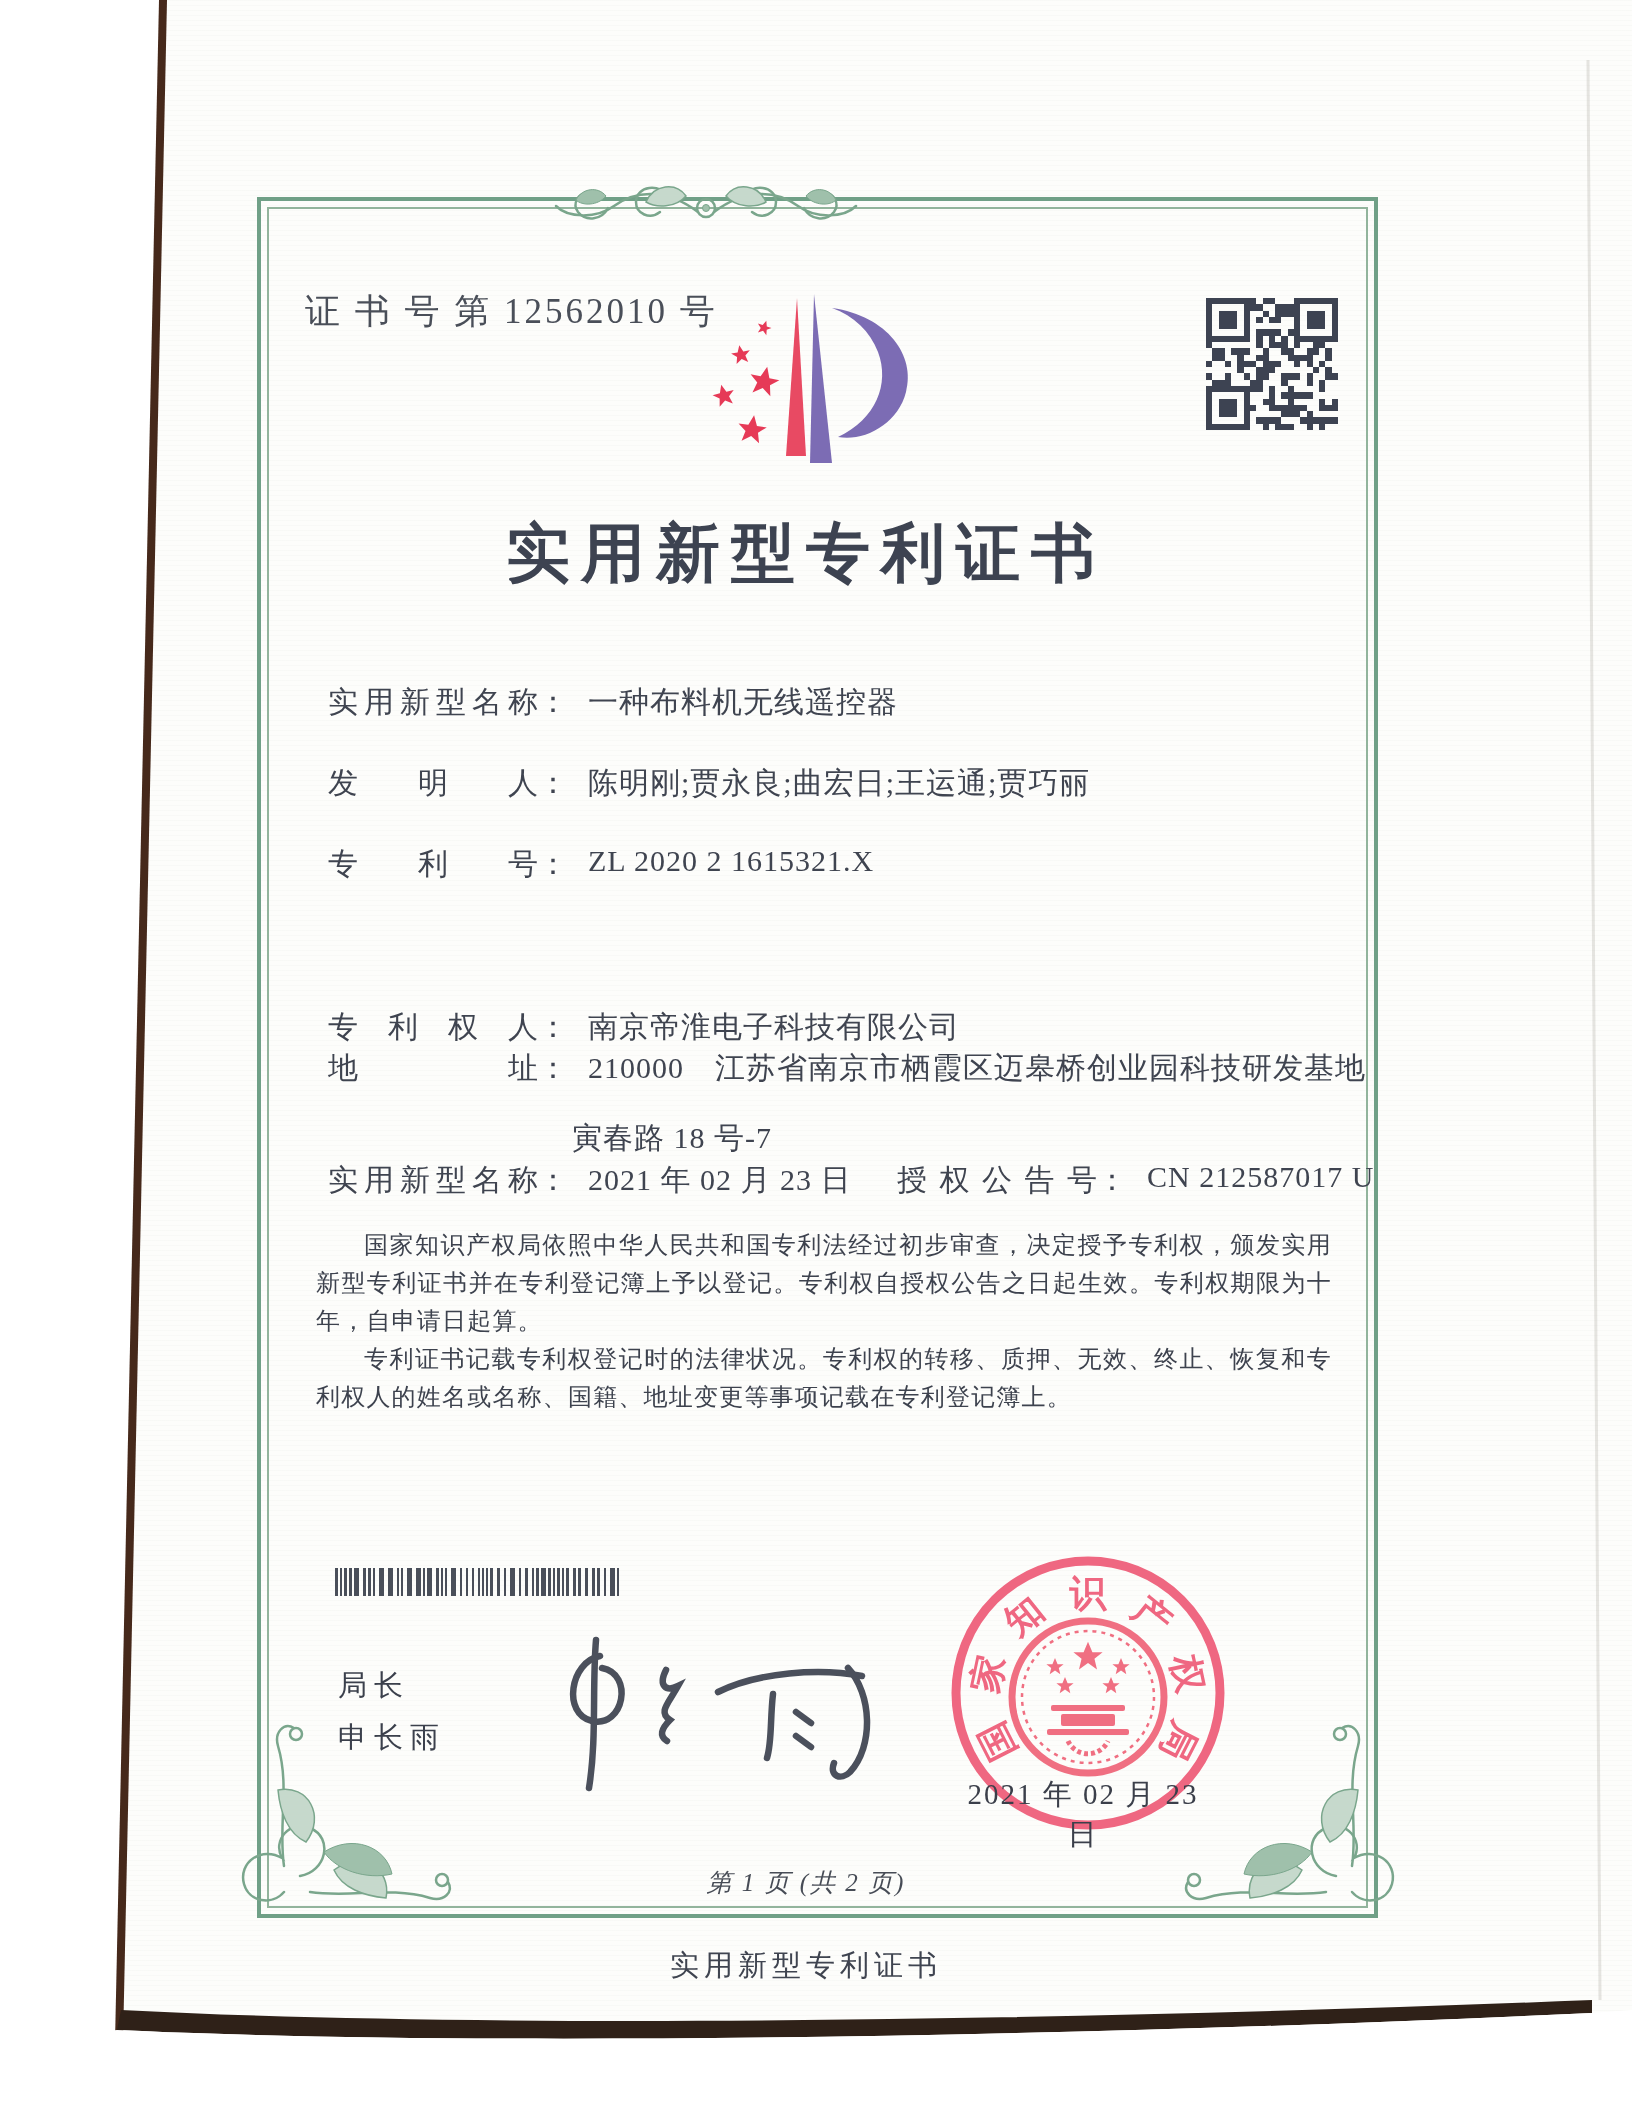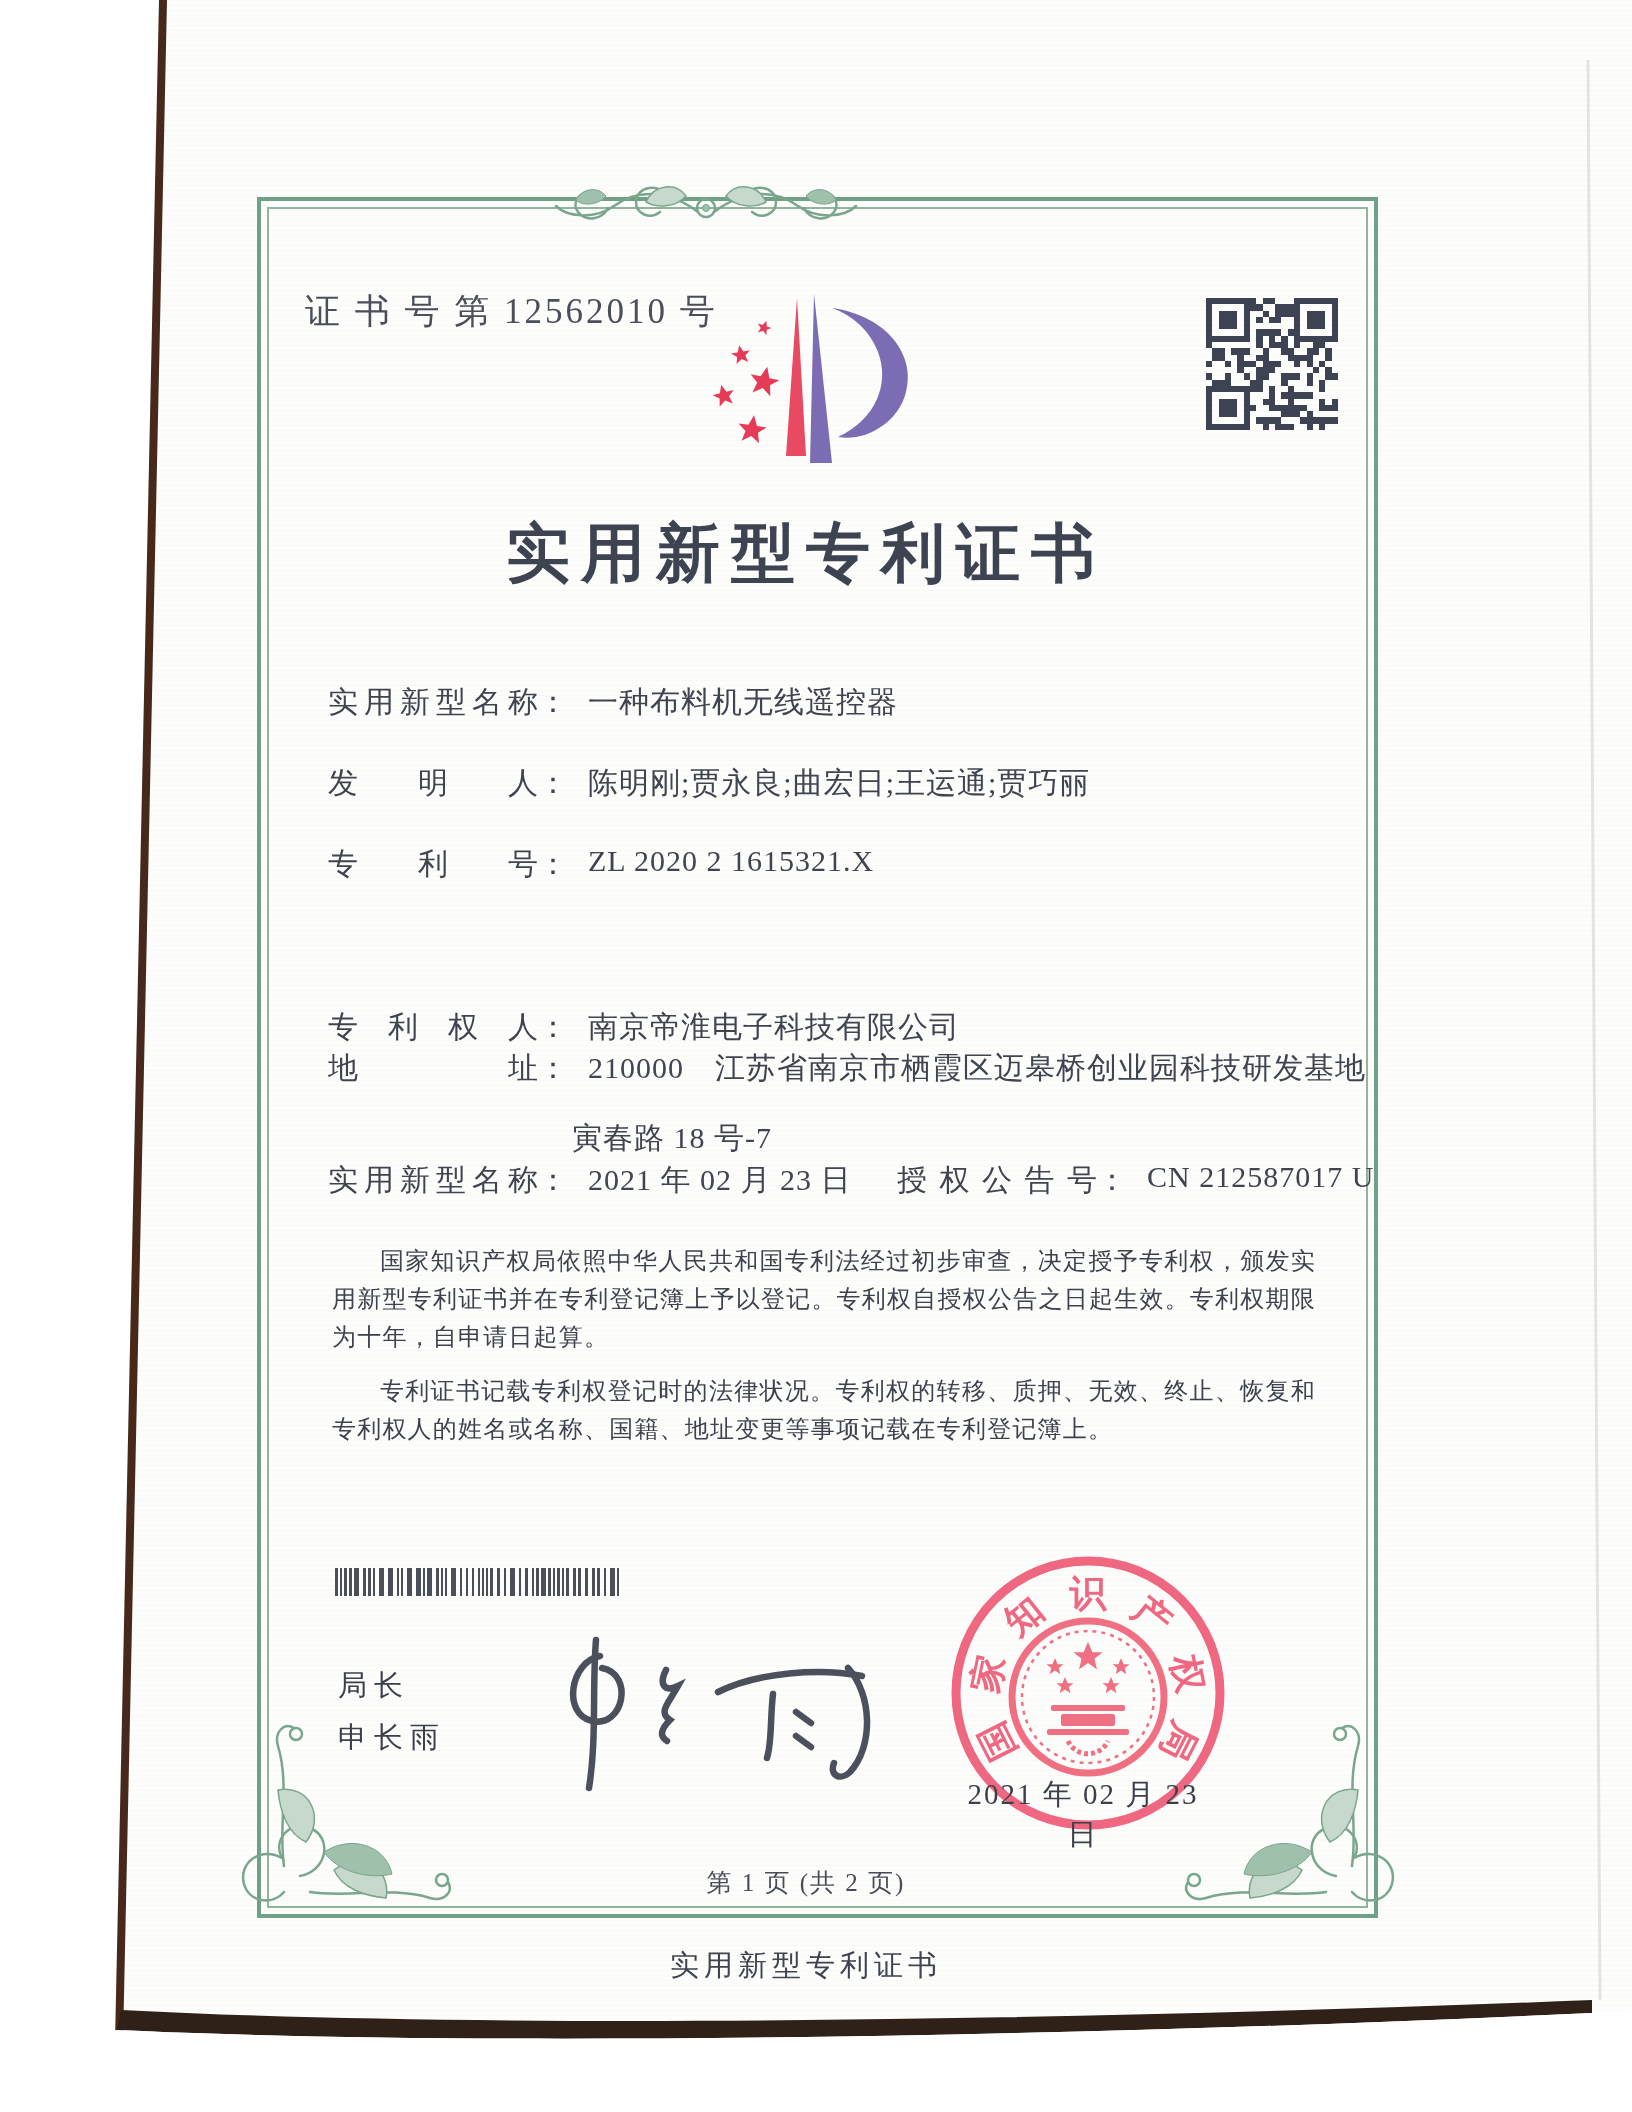--- a/index.html
+++ b/index.html
@@ -31,32 +31,32 @@
   .frow{left:328px;font-size:30px;color:#3f4450;white-space:nowrap;}
   .flabel{display:inline-block;width:210px;text-align:justify;text-align-last:justify;vertical-align:top;}
   .flabel2{display:inline-block;width:200px;text-align:justify;text-align-last:justify;vertical-align:top;}
   .fcolon{display:inline-block;vertical-align:top;}
   .fvalue{display:inline-block;margin-left:20px;vertical-align:top;letter-spacing:1px;}
   .addr2{left:572px;top:1118px;font-size:30px;letter-spacing:1px;}
   .grant2{position:absolute;left:569px;top:0;}
 
   .paras{left:316px;top:1226px;width:1016px;font-size:24px;line-height:38px;
     letter-spacing:1.2px;text-align:justify;color:#3d424e;}
-  .paras p{margin:16px;text-indent:2em;}
+  .paras p{margin:0;text-indent:2em;}
 
   .barcode{left:335px;top:1568px;}
   .officer{left:338px;font-size:29px;letter-spacing:7px;color:#3b404c;}
   .sig-svg{left:528px;top:1628px;}
   .seal-svg{left:943px;top:1545px;}
   .seal-ch{font-size:37px;fill:#ee5b77;text-anchor:middle;dominant-baseline:central;
     font-weight:bold;font-family:"Liberation Serif","DejaVu Serif",serif;}
   .seal-date{left:963px;top:1775px;width:240px;text-align:center;font-size:29px;
     letter-spacing:2px;color:#3b3f4a;z-index:4;}
   .pageno{left:456px;top:1866px;width:700px;text-align:center;font-size:25px;
-    letter-spacing:2px;color:#474c56;}
+    letter-spacing:2px;color:#474c56;font-style:italic;}
   .backnote{left:306px;top:1946px;width:1000px;text-align:center;font-size:29px;
     letter-spacing:5px;color:#3f4450;}
 
   .edges{position:absolute;inset:0;z-index:6;pointer-events:none;}
 </style>
 </head>
 <body>
 
 <div class="texture"></div>
 

